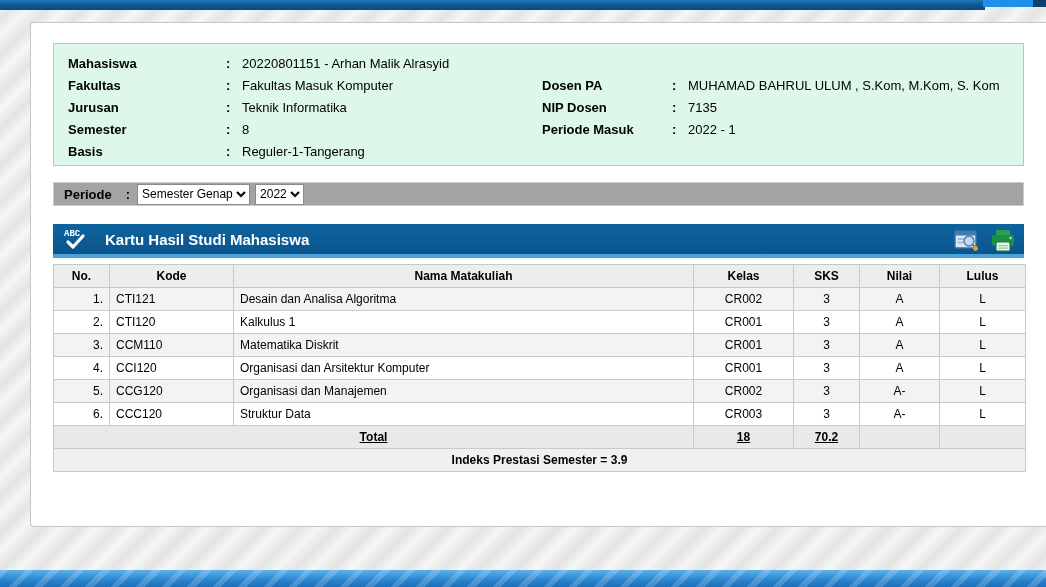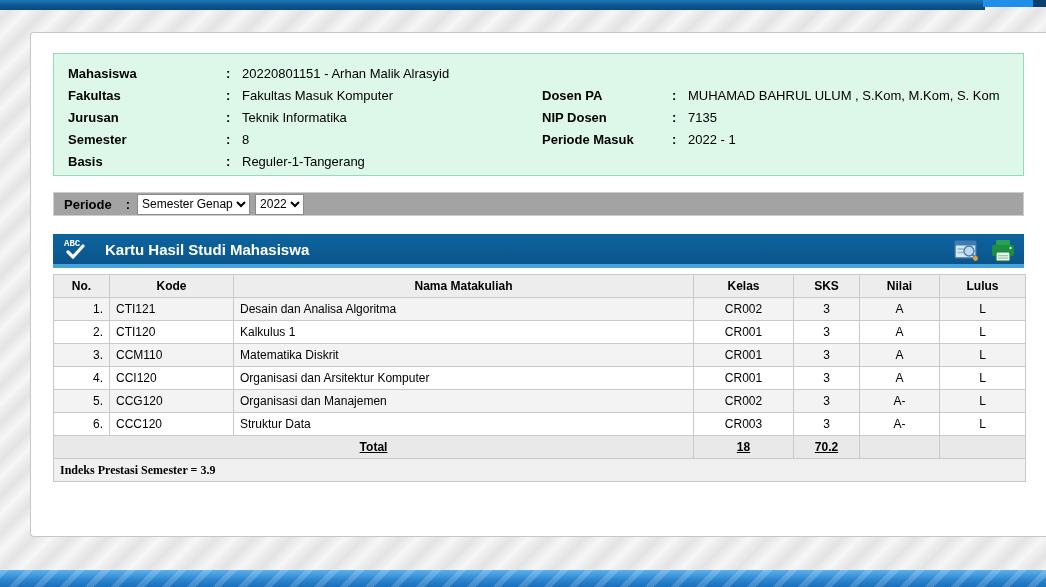--- a/index.html
+++ b/index.html
@@ -20,21 +20,21 @@
     background:#1f8fe9; }
   .topbar-right-corner { position:absolute; left:1033px; top:0; width:13px; height:7px;
     background:#0a3f6e; }
   .bottombar { position:absolute; left:0; bottom:0; width:1046px; height:17px;
     background: linear-gradient(180deg,#5cb1ec 0%,#2a84cd 60%,#1a6fba 100%);
     background-blend-mode: normal; }
   .bottombar:after{ content:""; position:absolute; inset:0;
     background: repeating-linear-gradient(135deg, rgba(255,255,255,.18) 0 6px, rgba(255,255,255,0) 6px 18px); }
 
   
-  .card { position:absolute; left:30px; top:32px; width:1016px; height:505px;
+  .card { position:absolute; left:30px; top:22px; width:1016px; height:505px;
     background:#fff; border:1px solid #c6c6c6; border-right:none;
     border-radius:4px 0 0 4px; }
 
   
   .info-panel { position:relative; margin:20px 22px 0 22px; height:123px;
     background:#ddf8e8; border:1px solid #94d9c4; padding:9px 14px; }
   .info-row { display:flex; line-height:22px; font-size:13px; color:#000; }
   .info-label { width:158px; font-weight:bold; }
   .info-colon { width:16px; font-weight:bold; }
   .info-value { font-size:13px; }
@@ -66,21 +66,21 @@
   table.khs th, table.khs td { border:1px solid #c9c9c9; padding:3px 6px; height:23px; }
   table.khs th { background:#ededed; font-weight:bold; text-align:center; }
   .col-no { width:56px; } .col-kode { width:124px; } .col-nama { width:460px; }
   .col-kelas { width:100px; } .col-sks { width:66px; } .col-nilai { width:80px; }
   .col-lulus { width:86px; }
   td.no { text-align:right; } td.kode, td.nama { text-align:left; }
   td.center { text-align:center; }
   tr.odd td { background:#f3f3f3; }
   tr.even td { background:#ffffff; }
   tr.total-row td { background:#e9e9e9; font-weight:bold; text-align:center;text-decoration:underline; }
-  tr.ips-row td { background:#f0f0f0; font-weight:bold; text-align:left;font-family:Liberation Serif, serif; }
+  tr.ips-row td { background:#f0f0f0; font-weight:bold; text-align:center; }
 </style>
 </head>
 <body>
 
 <div class="topbar"></div>
 <div class="topbar-right-segment"></div>
 <div class="topbar-right-corner"></div>
 
 <div class="card">
 

